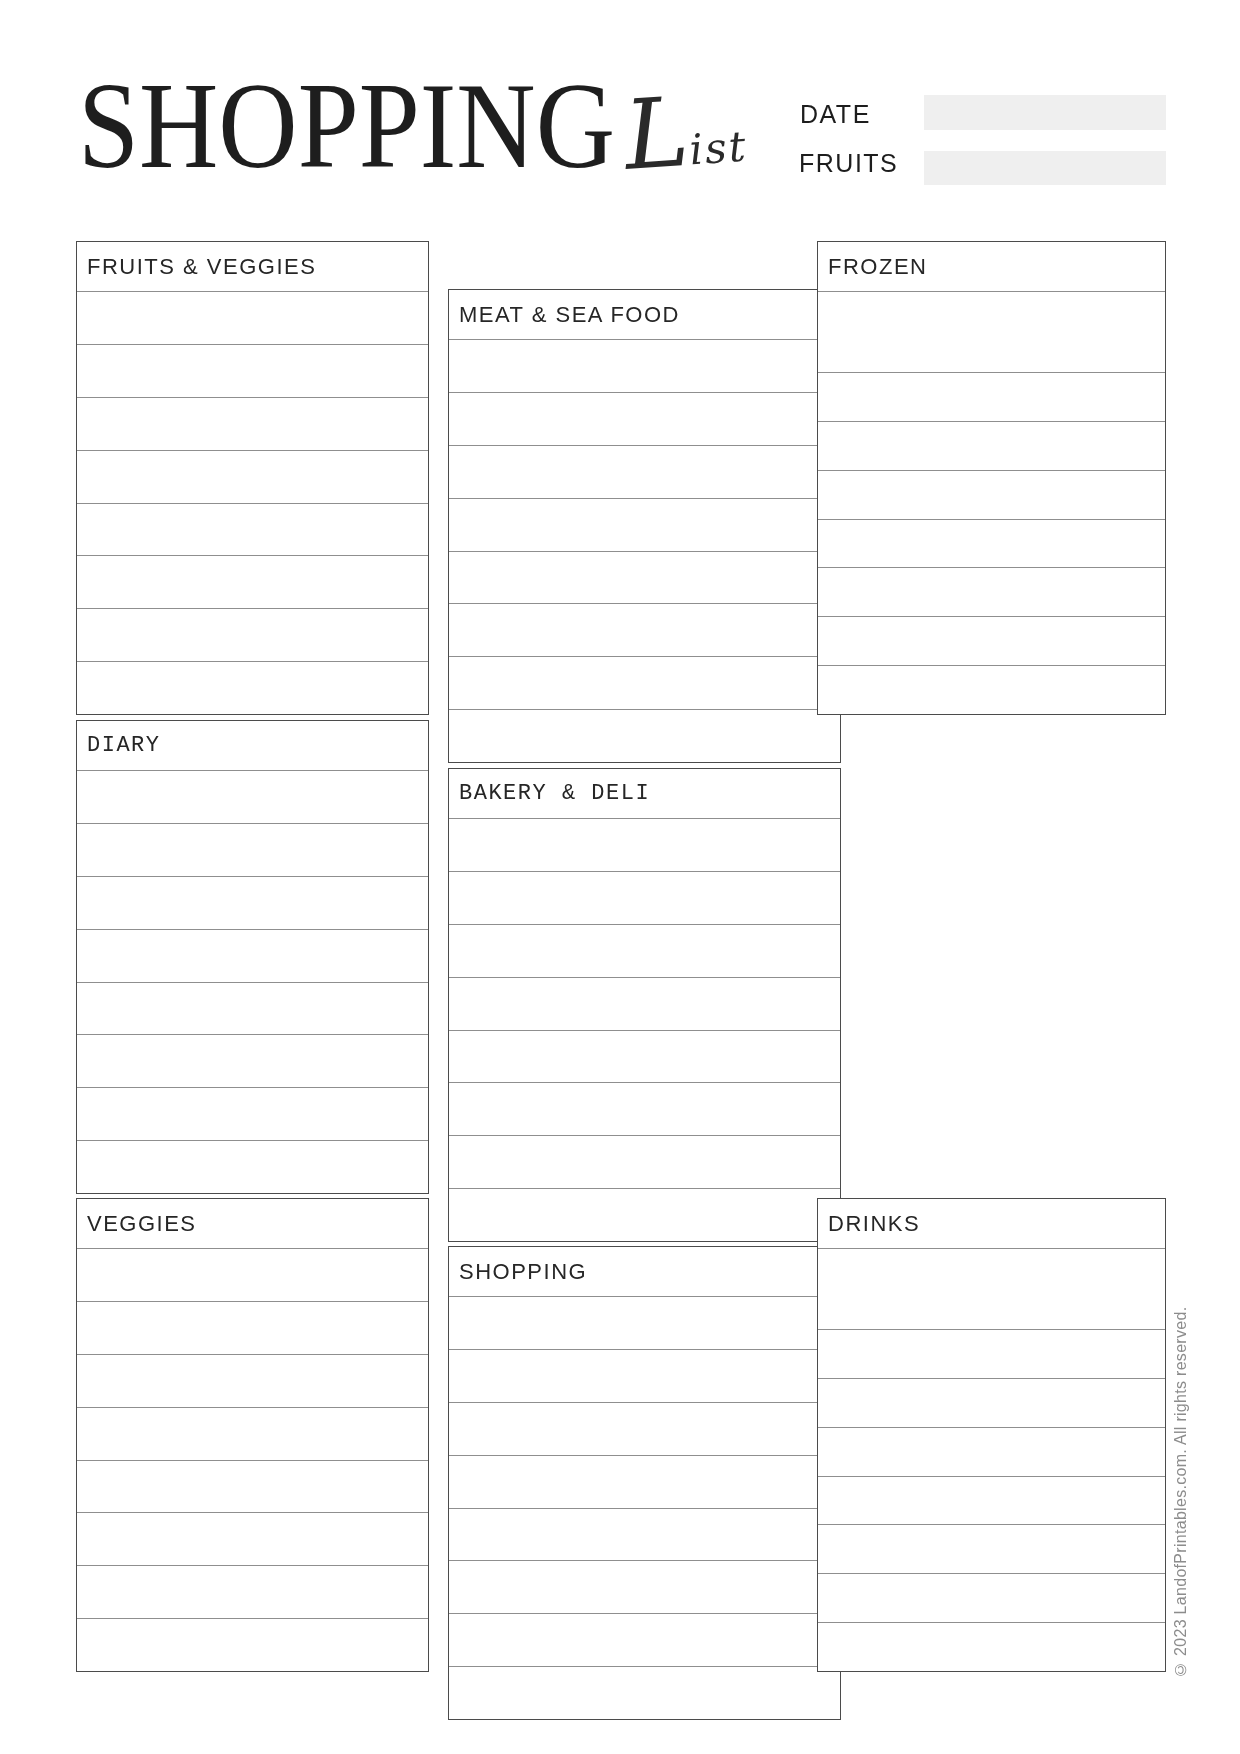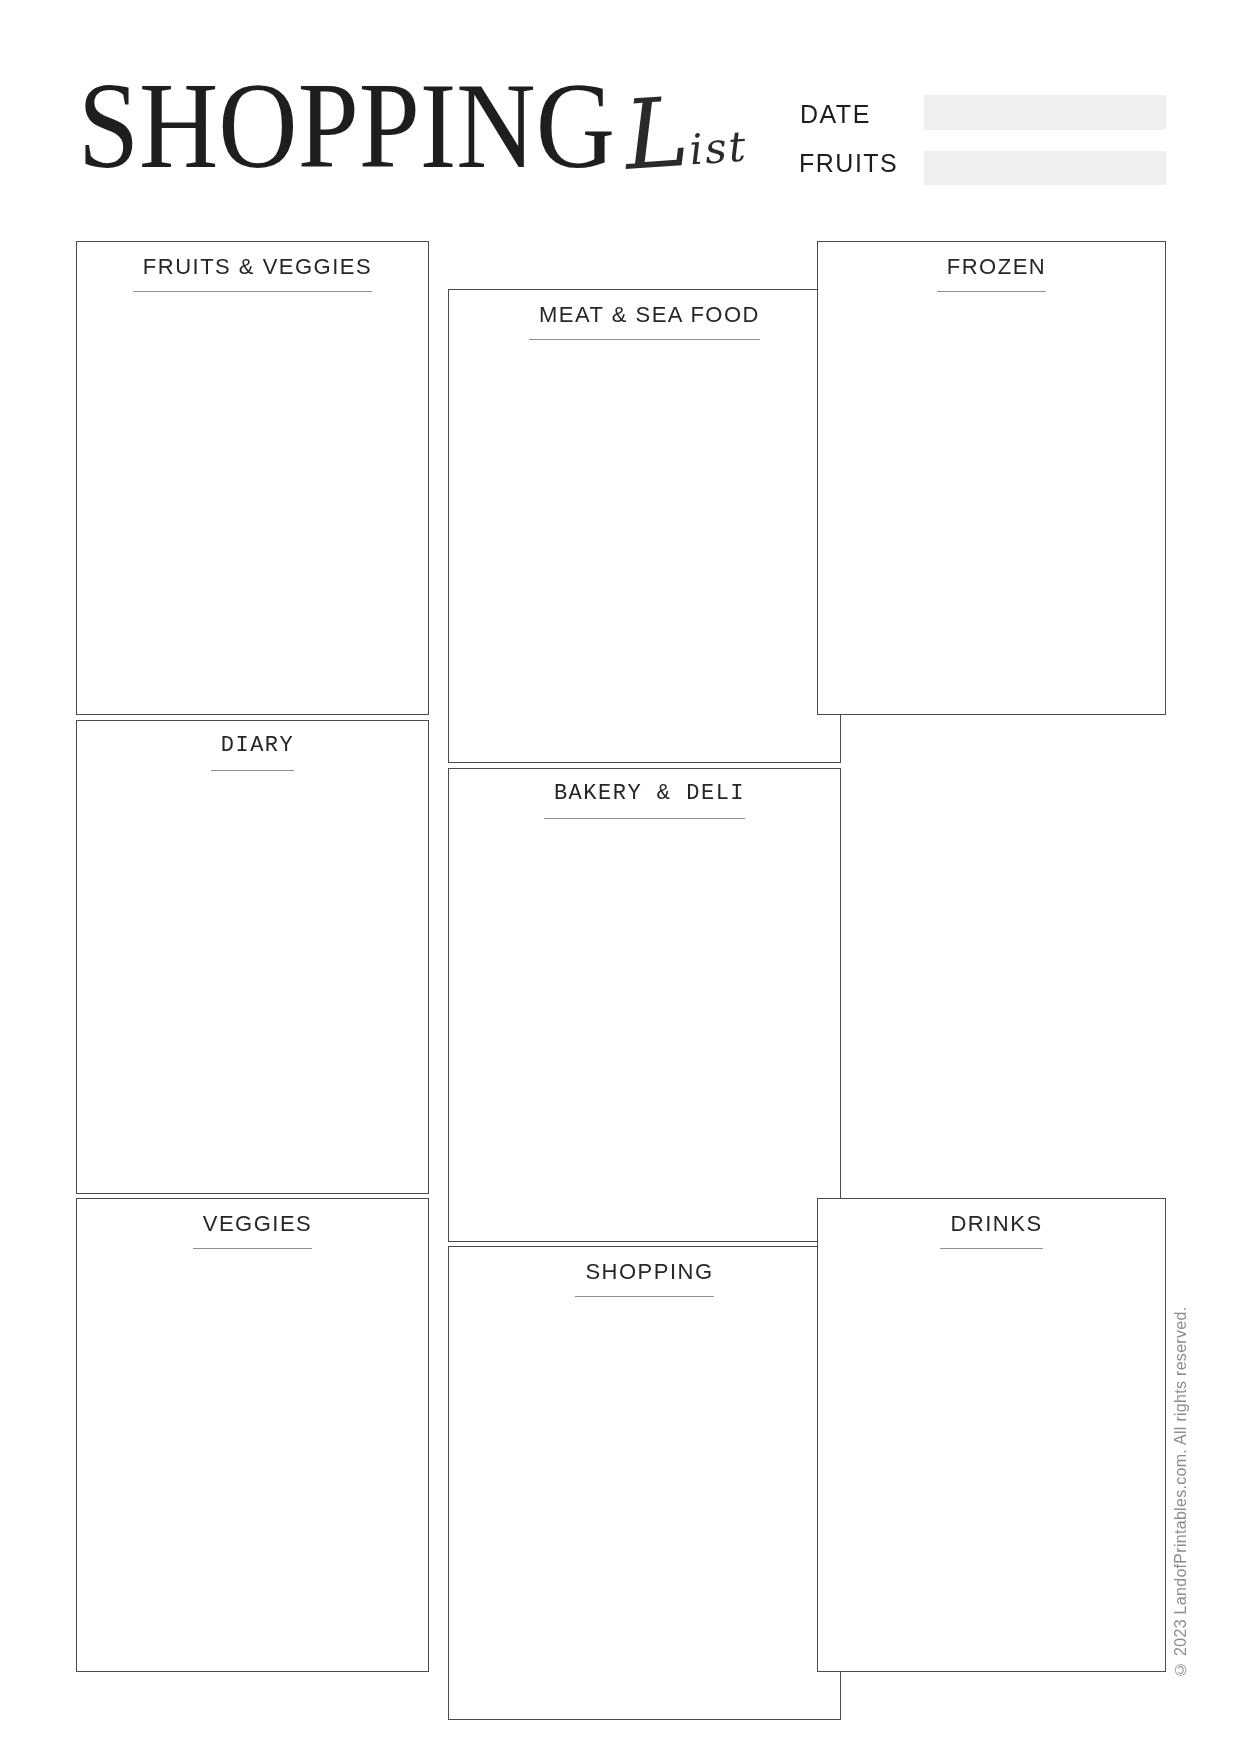--- a/index.html
+++ b/index.html
@@ -47,21 +47,21 @@
   }
   #date-input{top:95px;height:35px;}
   #budget-input{top:151px;height:34px;}
   
   .box{
     position:absolute;
     box-sizing:border-box;
     height:474px;
     border:1px solid var(--box-border,#4b4b4b);
     background:#ffffff;
-    display:flex;flex-direction:column;align-items:center;
+    display:flex;flex-direction:column;
   }
   .col1{left:76px;width:353px;}
   .col2{left:448px;width:393px;margin-top:48px;}
   .col3{left:817px;width:349px;gap:32px;}
   .band1{top:241px;}
   .band2{top:720px;font-family:Liberation Mono, monospace;}
   .band3{top:1198px;}
   .box-header{
     box-sizing:border-box;
     height:50px;flex:0 0 50px;

